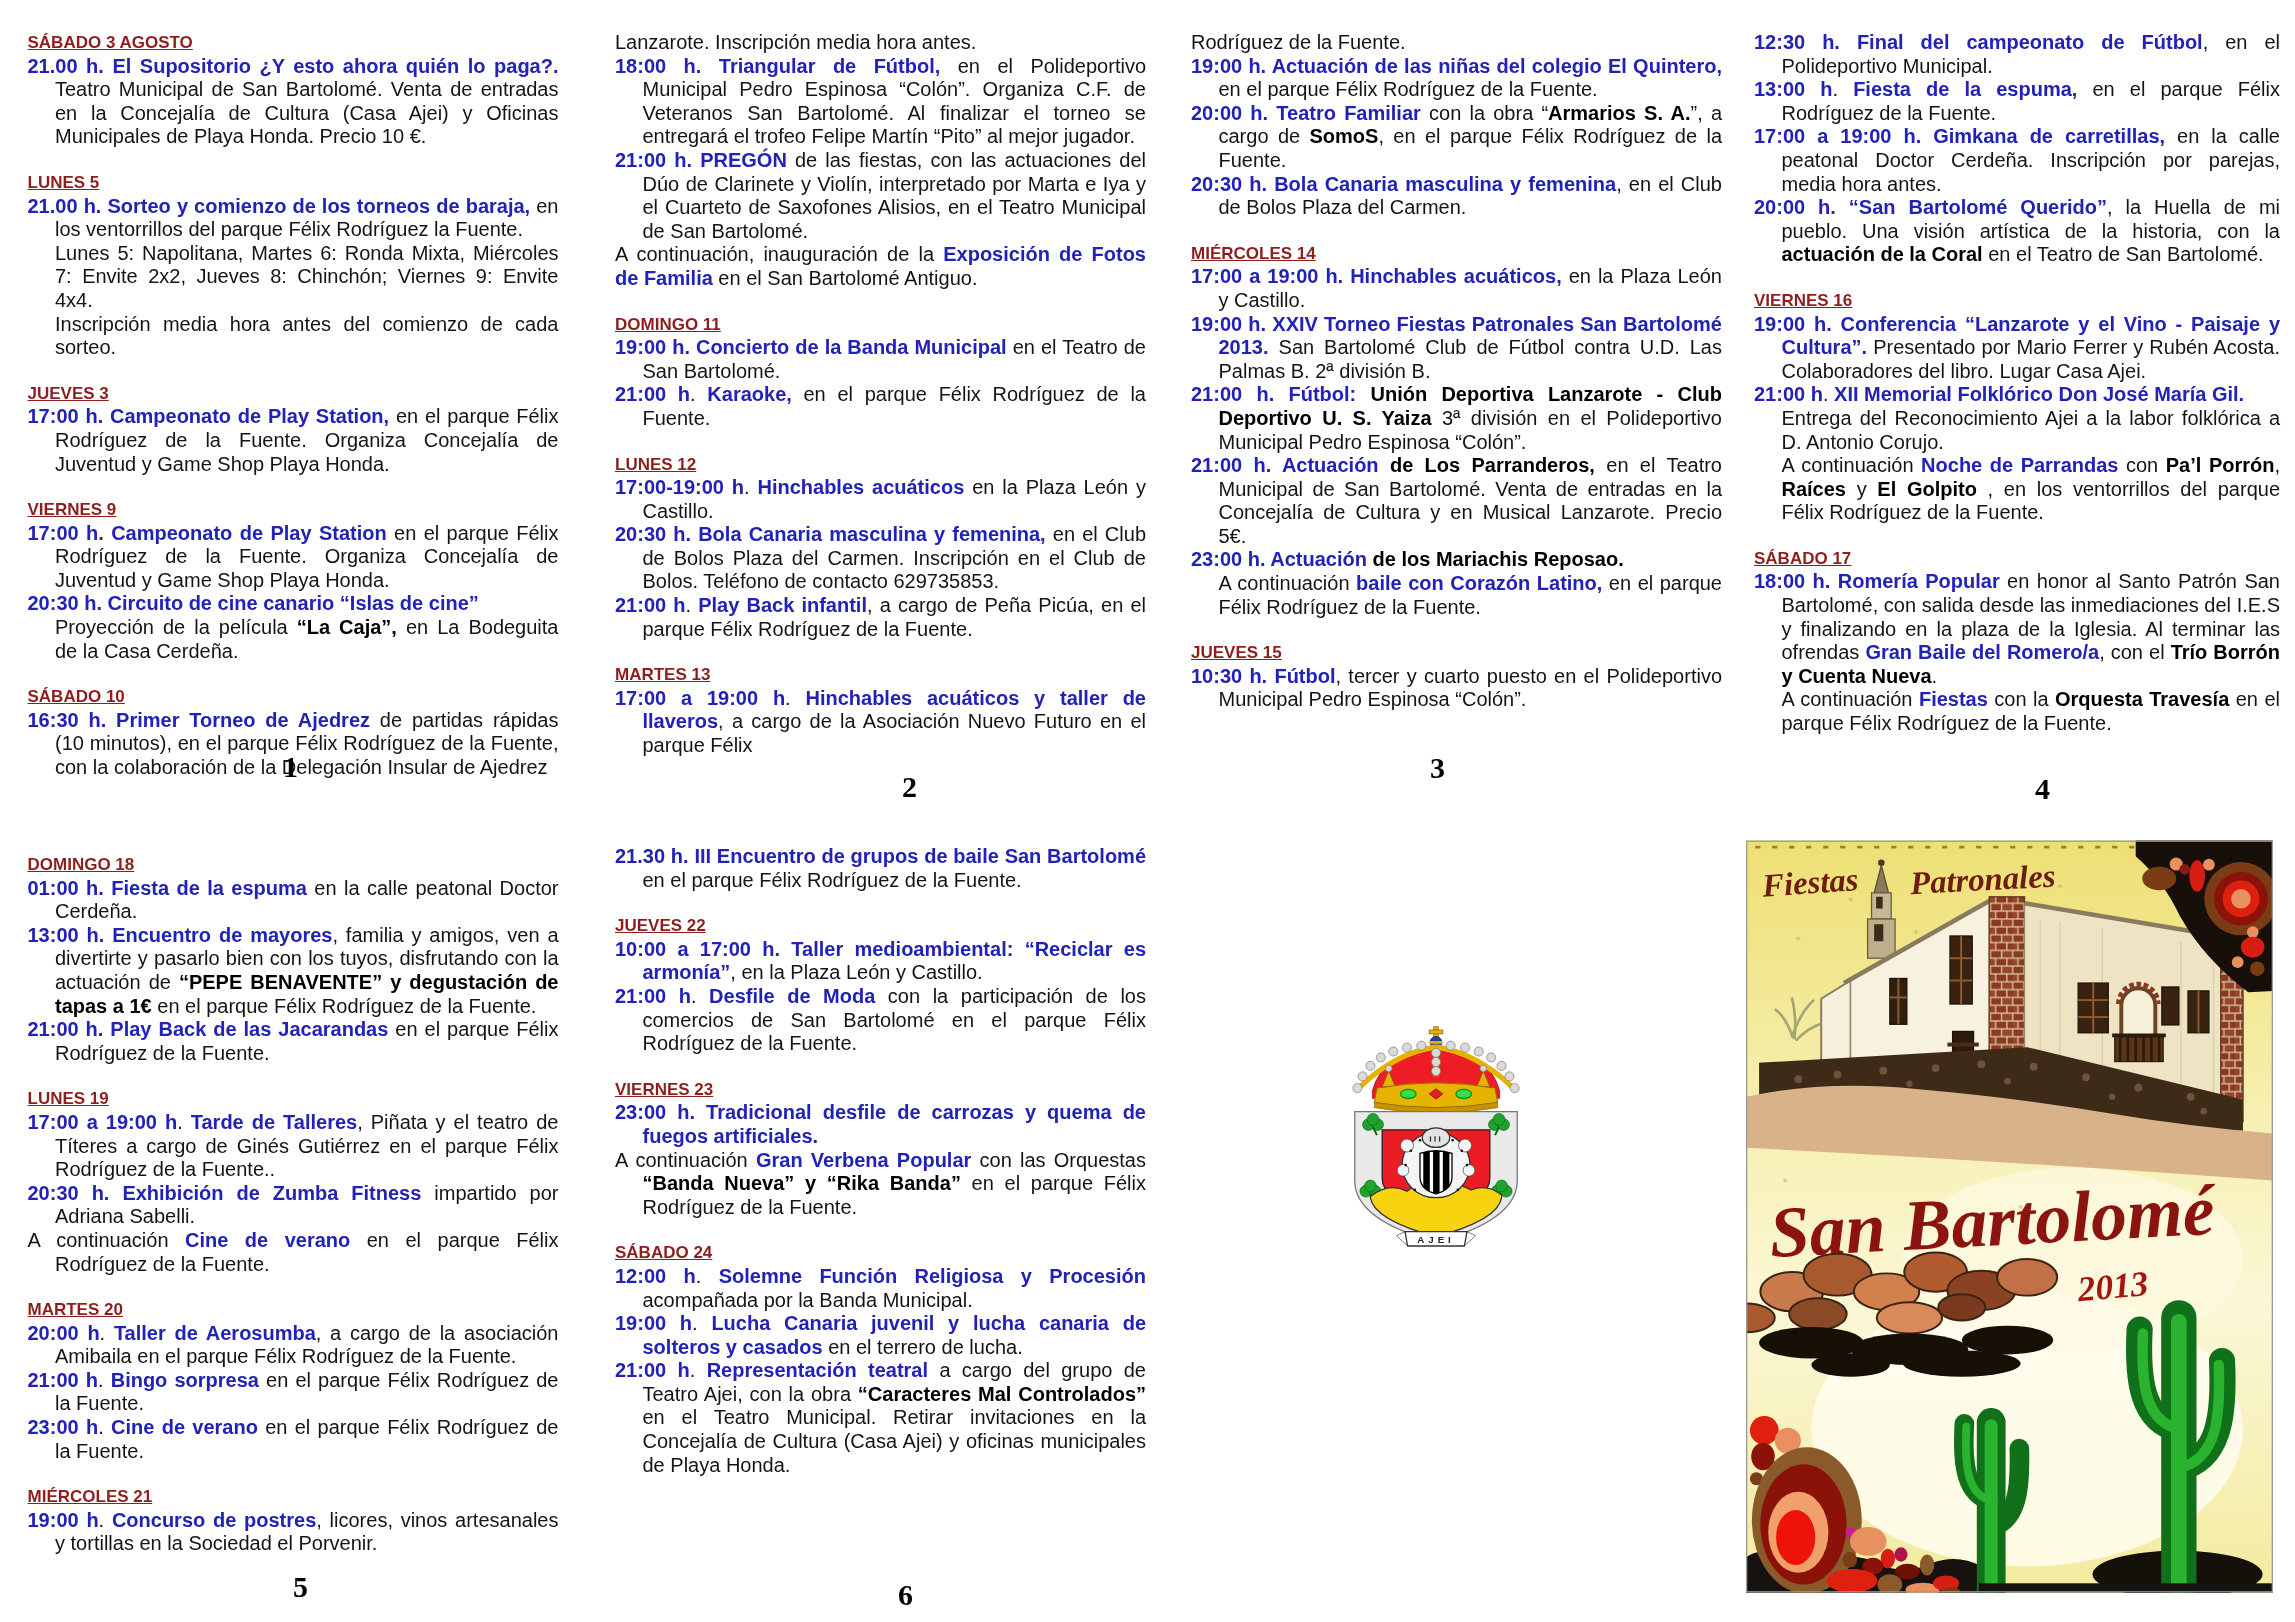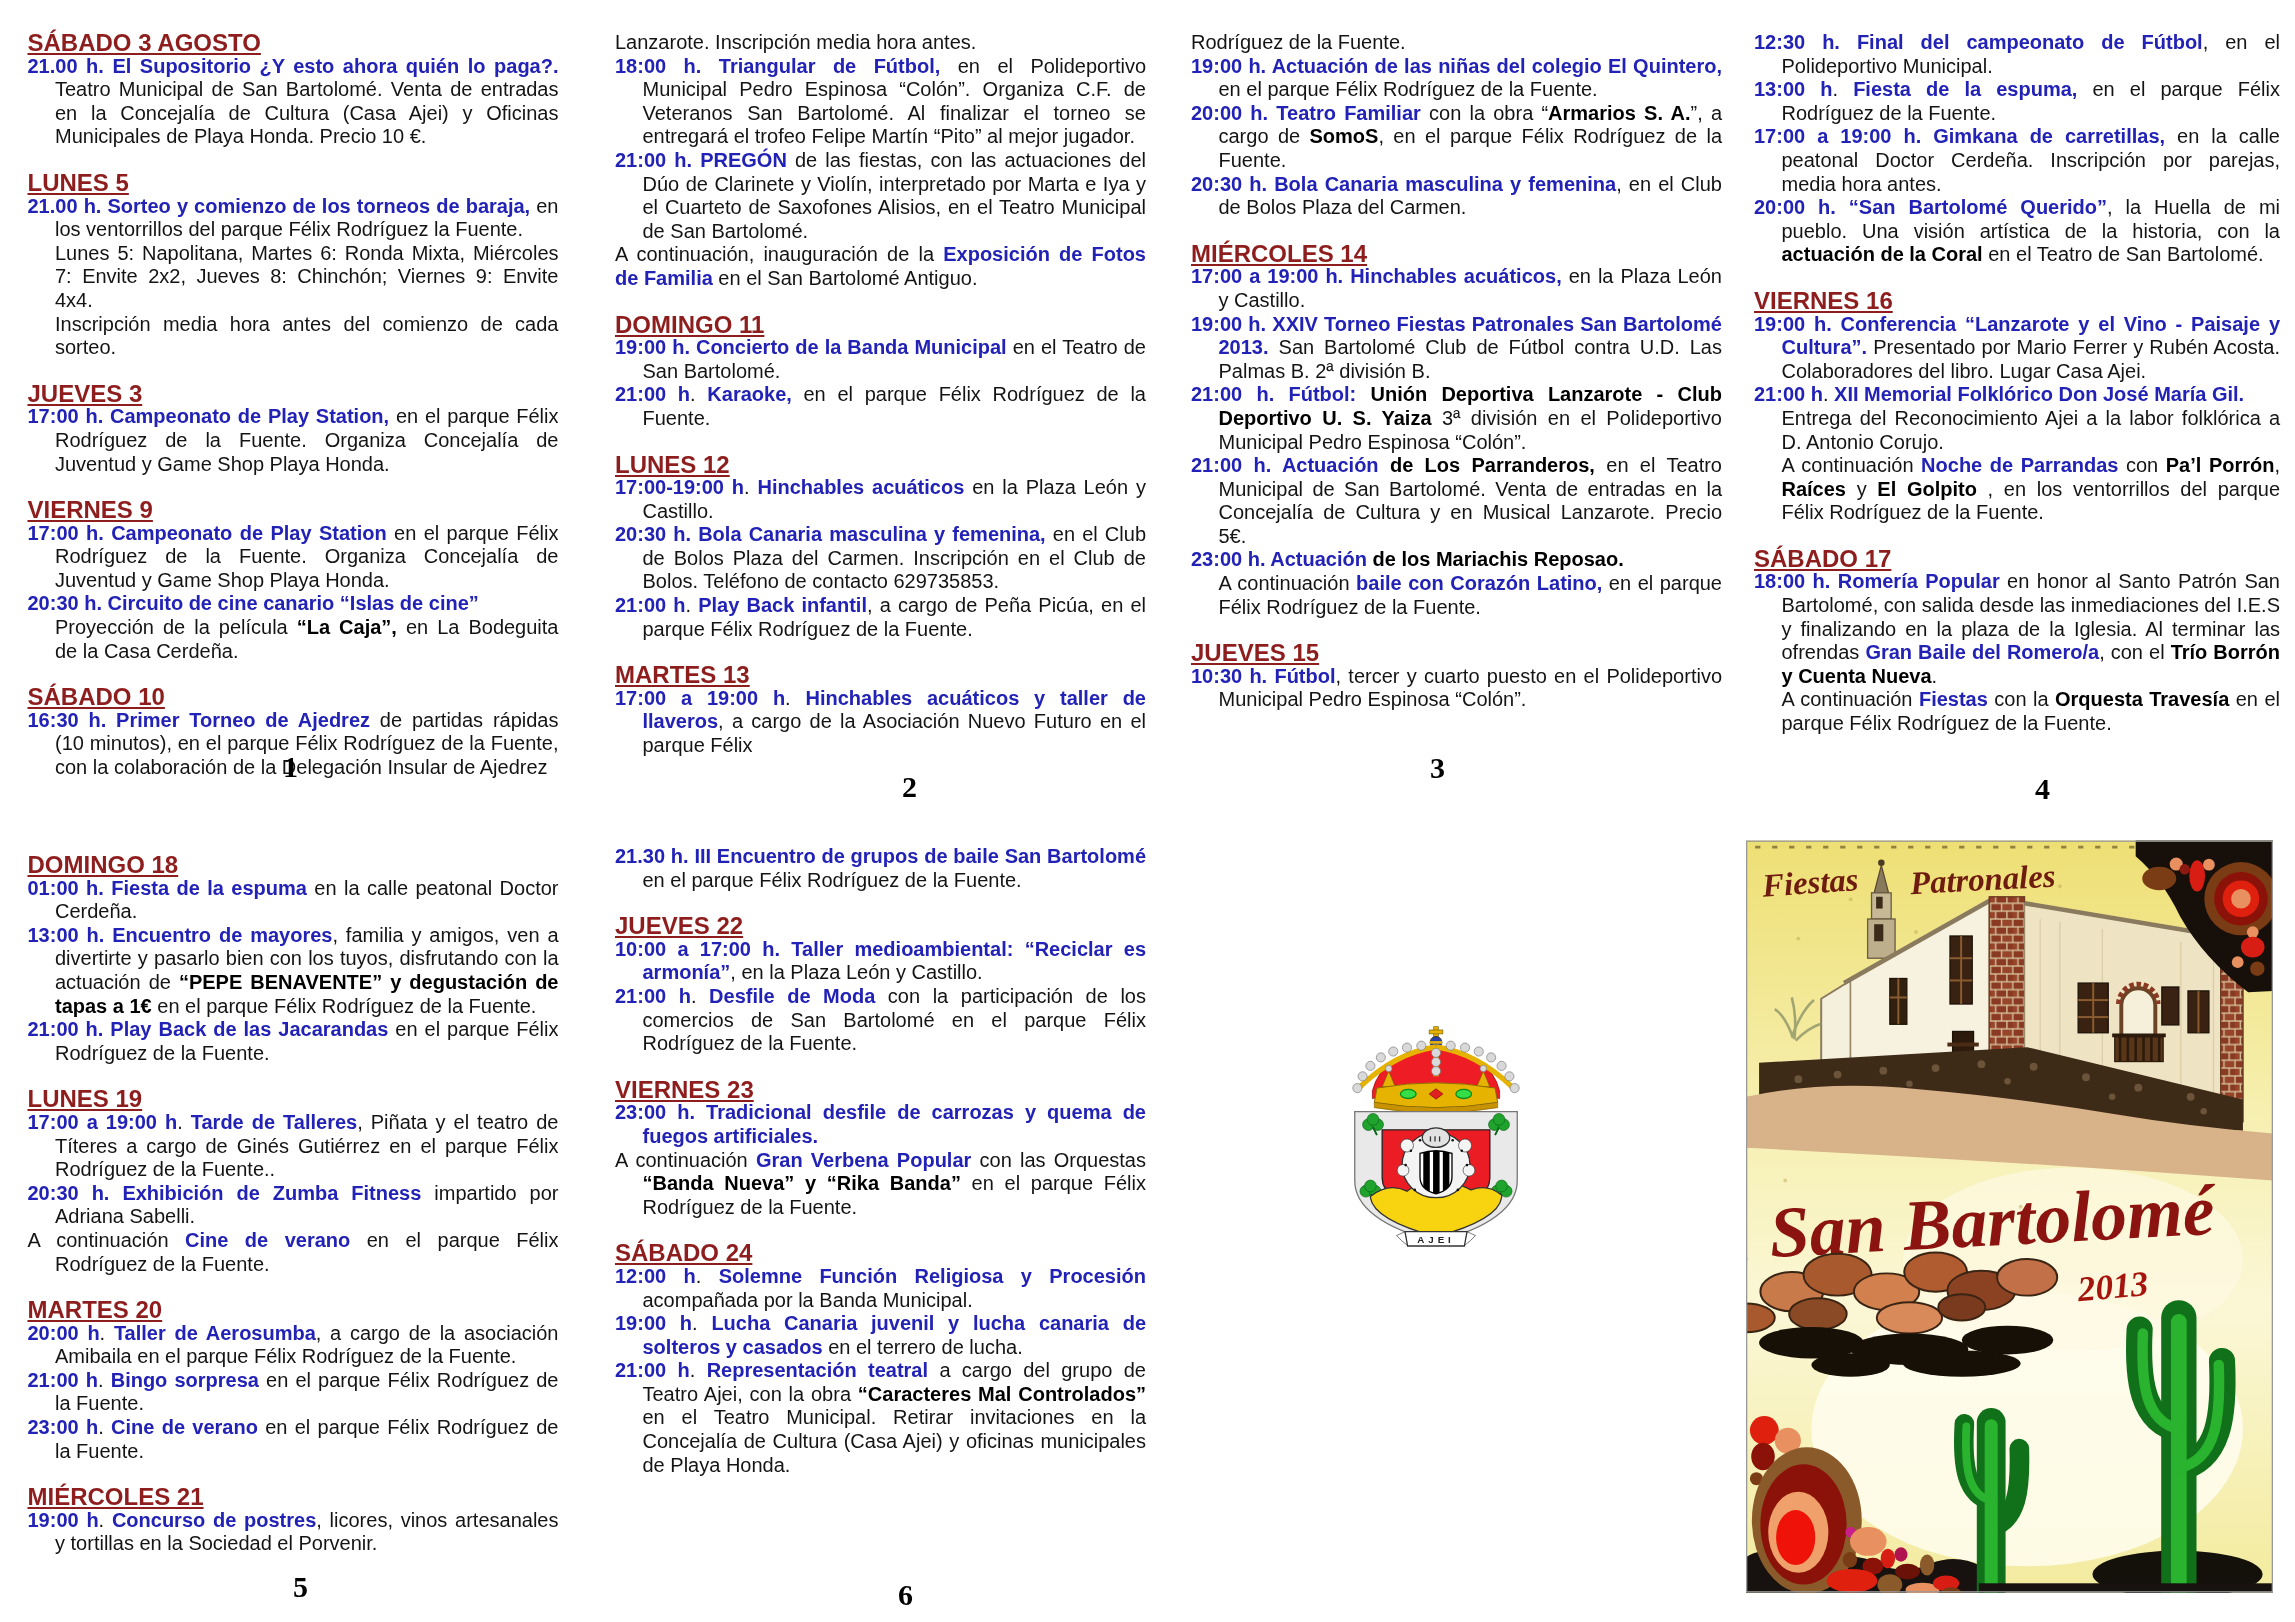--- a/index.html
+++ b/index.html
@@ -5,21 +5,21 @@
   html,body{margin:0;padding:0;}
   body{
     position:relative;width:2295px;height:1623px;background:#ffffff;overflow:hidden;
     font-family:"Liberation Sans",sans-serif;
   }
   .col{
     position:absolute;width:531px;color:#141414;
     font-size:20px;line-height:23.6px;text-align:justify;
   }
   .hd{
-    font-weight:700;font-size:24px;text-decoration:underline;
+    font-weight:700;font-size:17px;text-decoration:underline;
     margin:22px 0 0 0;
   }
   .col .hd:first-child{margin-top:0;}
   .p{margin:0;}
   .p.hang{padding-left:27.5px;text-indent:-27.5px;}
   .p.cont{padding-left:27.5px;}
   .p.flush{padding-left:0;}
   .b{font-weight:700;}
   .k{font-weight:700;color:#000000;}
   .pagenum{

